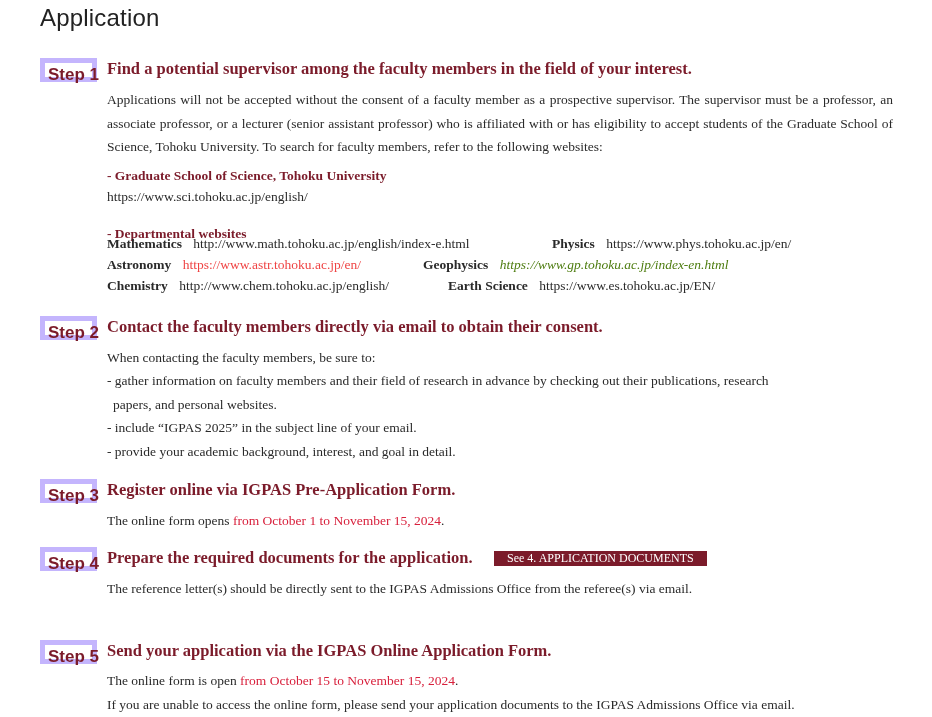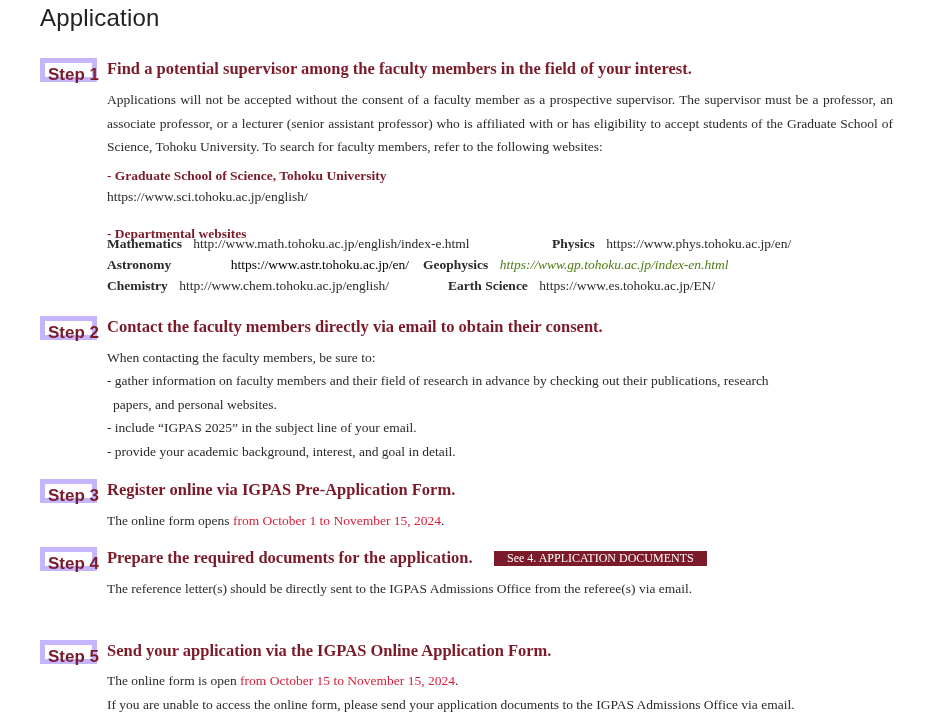--- a/index.html
+++ b/index.html
@@ -119,21 +119,21 @@
   <div class="dept-row" style="left:67px; top:178px;">
     <span class="dept-name">Mathematics</span>
     <a style="color:#2a2a2a;text-decoration:none;text-align:right;">http://www.math.tohoku.ac.jp/english/index-e.html</a>
   </div>
   <div class="dept-row" style="left:502px; top:178px;margin-left:10px;">
     <span class="dept-name">Physics</span>
     <a style="color:#2a2a2a;text-decoration:none;">https://www.phys.tohoku.ac.jp/en/</a>
   </div>
   <div class="dept-row" style="left:67px; top:199px;">
     <span class="dept-name">Astronomy</span>
-    <a style="color:#000000;text-decoration:none;margin-left:48px;">https://www.astr.tohoku.ac.jp/en/</a>
+    <a style="color:#ef4444;text-decoration:none;">https://www.astr.tohoku.ac.jp/en/</a>
   </div>
   <div class="dept-row" style="left:383px; top:199px;">
     <span class="dept-name">Geophysics</span>
     <a style="color:#4d7c0f;text-decoration:none;font-style:italic;">https://www.gp.tohoku.ac.jp/index-en.html</a>
   </div>
   <div class="dept-row" style="left:67px; top:220px;">
     <span class="dept-name">Chemistry</span>
     <a style="color:#2a2a2a;text-decoration:none;">http://www.chem.tohoku.ac.jp/english/</a>
   </div>
   <div class="dept-row" style="left:408px; top:220px;">

